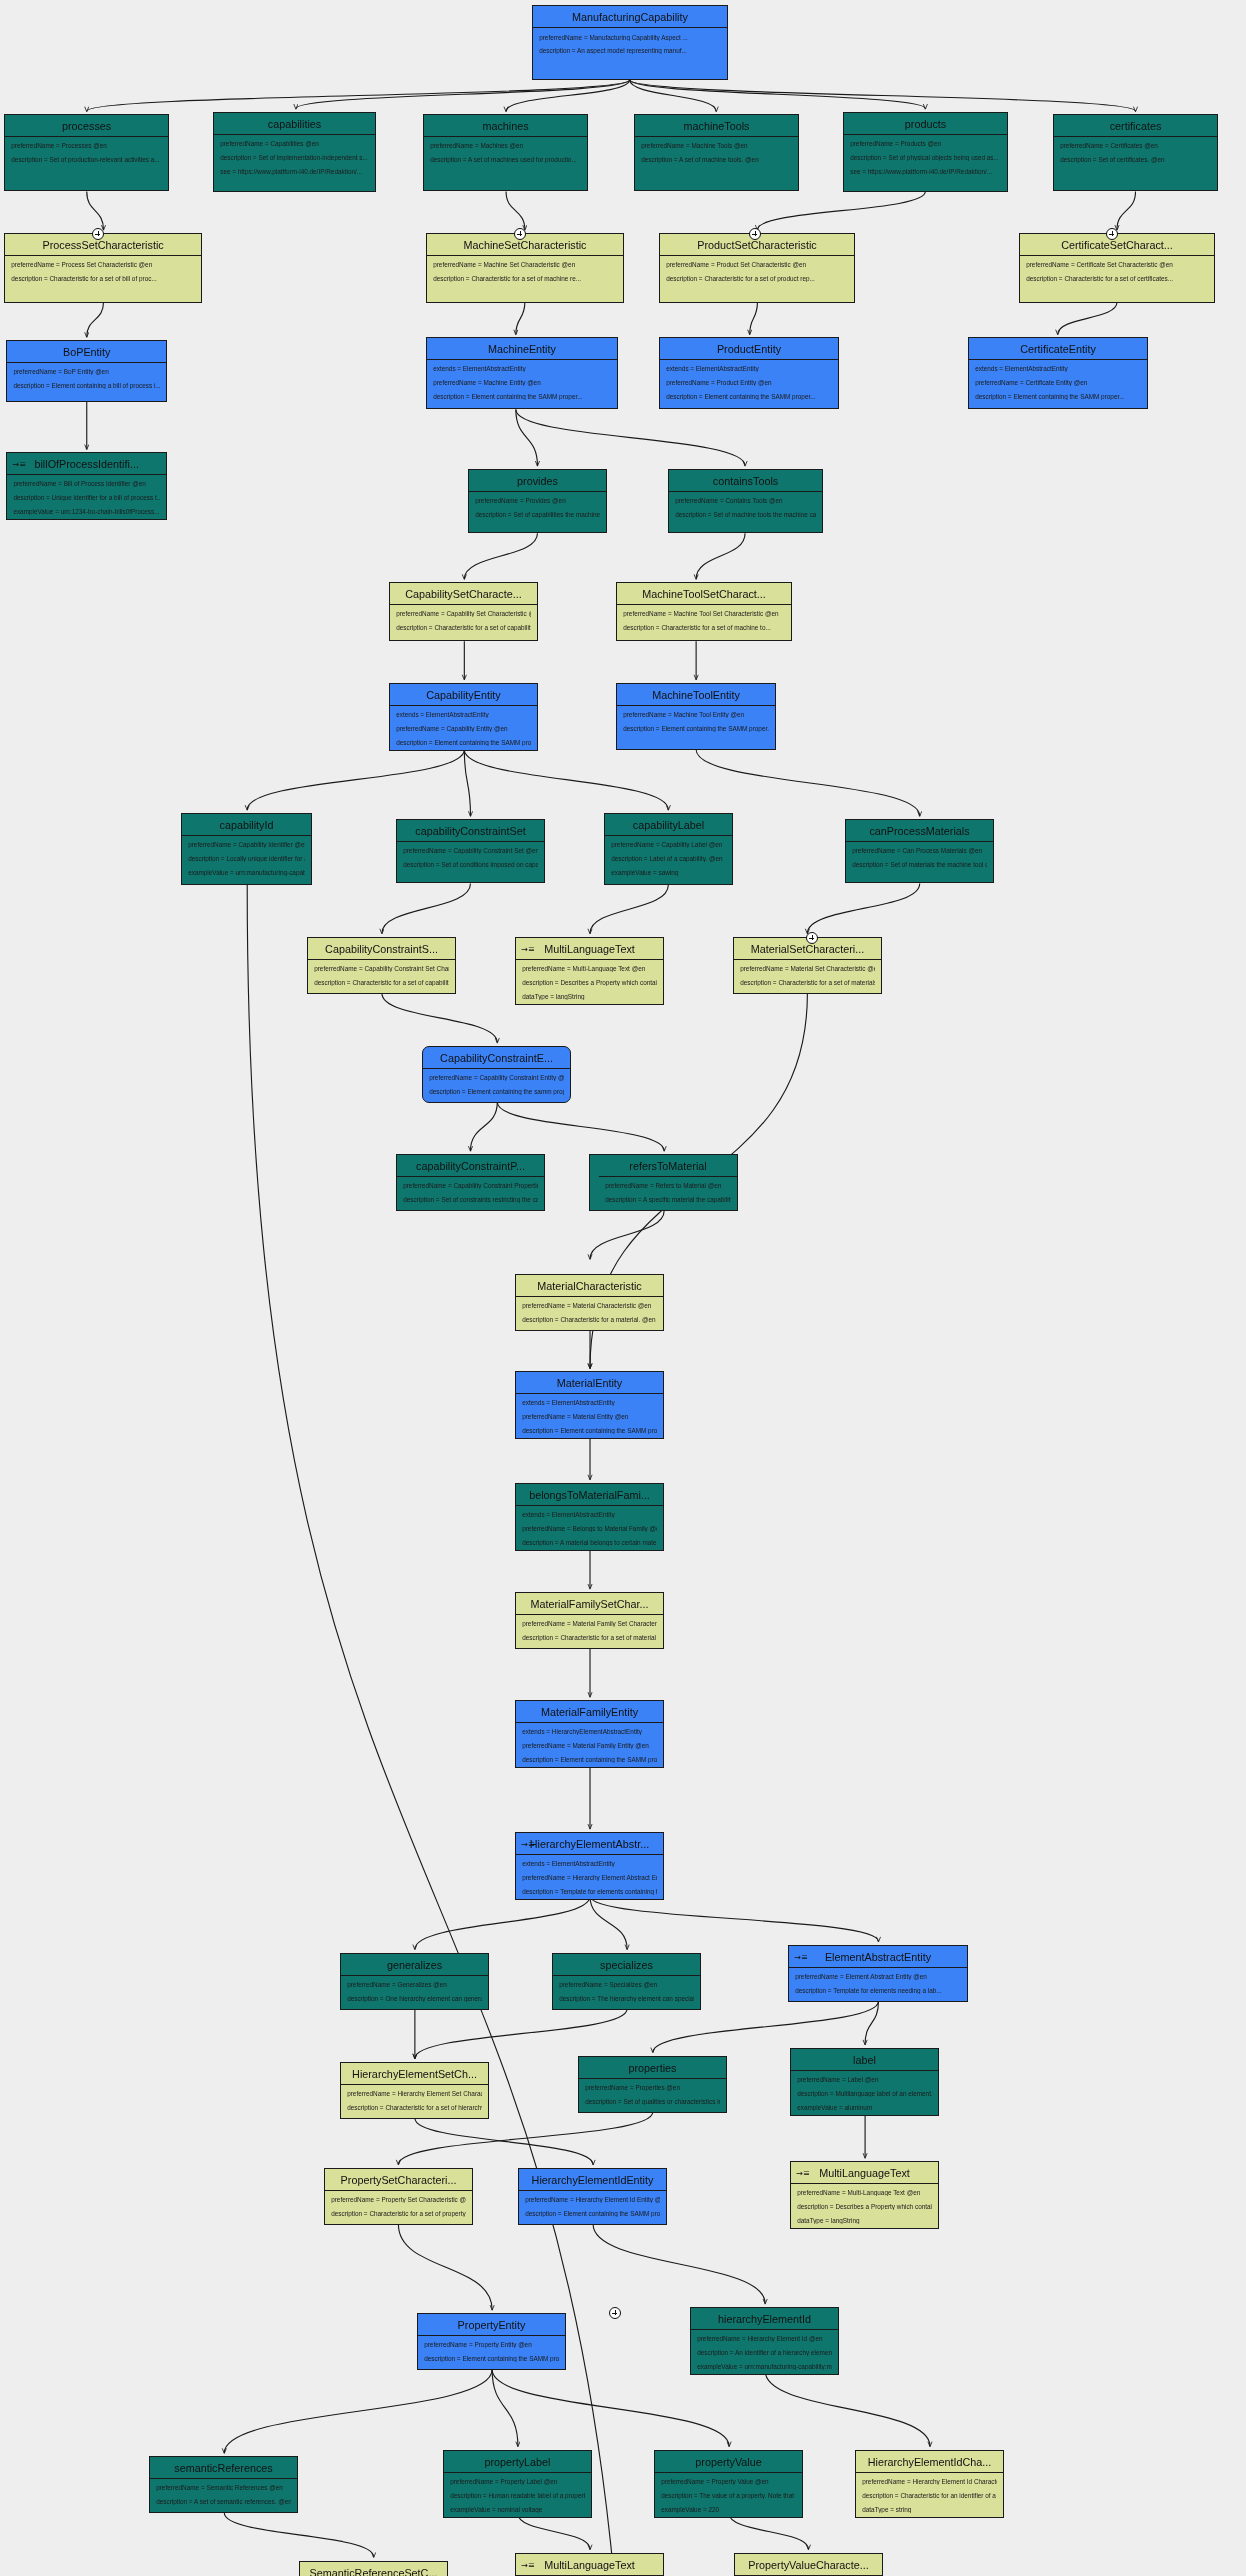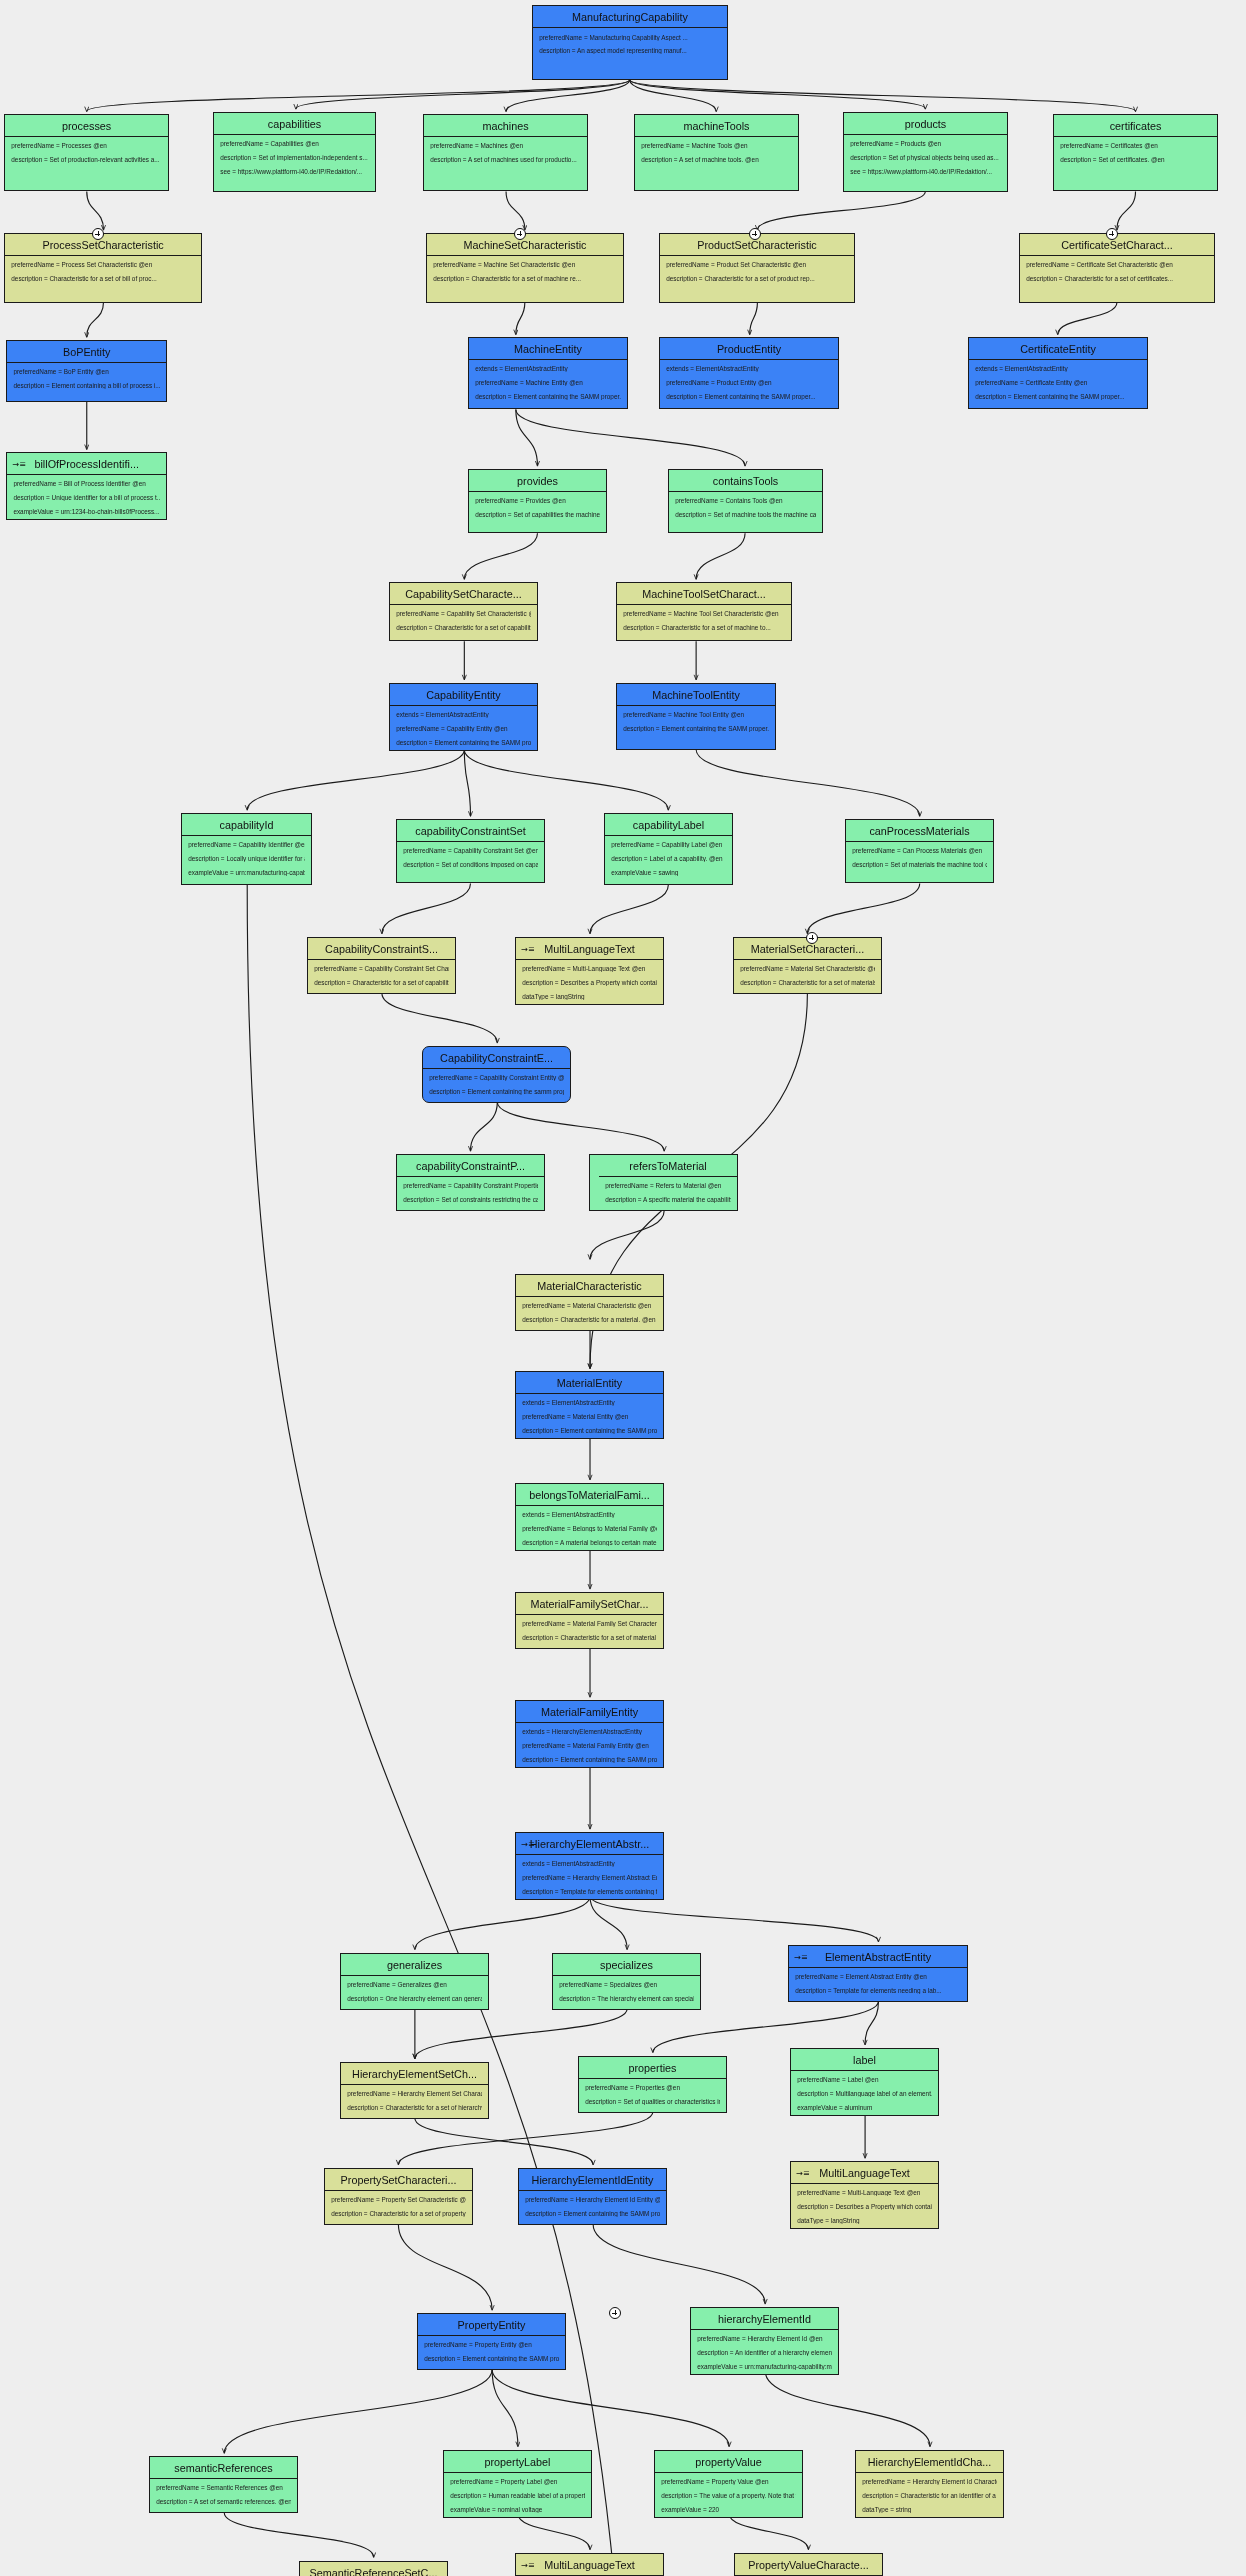--- a/index.html
+++ b/index.html
@@ -22,21 +22,21 @@
     font-size:8.2px;line-height:1;color:#111;font-family:"DejaVu Sans",sans-serif;
   }
   .node .body{padding:5.2px 6.2px 4.1px 6.2px;}
   .node .attr{
     font-size:6.4px;color:#1b1b1b;line-height:1.1;
     margin-bottom:6.7px;white-space:nowrap;overflow:hidden;text-overflow:clip;
   }
   .node .attr:last-child{margin-bottom:0;}
   .t-char{background:#d9e09a;}
   .t-ent{background:#3b82f6;}
-  .t-prop{background:#86efac;}
+  .t-prop{background:#0f766e;}
   .plus{
     position:absolute;width:12.4px;height:12.4px;border-radius:50%;
     background:#fff;border:1.3px solid #111;box-sizing:border-box;
     z-index:40;
   }
   .plus:before,.plus:after{content:"";position:absolute;background:#111;}
   .plus:before{left:2.3px;top:4.6px;width:5.2px;height:1.3px;}
   .plus:after{top:2.3px;left:4.6px;height:5.2px;width:1.3px;}
 </style>
 </head>
@@ -192,21 +192,21 @@
         <div class="attr">description = Characteristic for a set of certificates...</div>
       </div>
     </div>
     <div class="node t-ent" style="left: 6.2px; top: 340px; width: 161px; min-height: 62px;">
       <div class="hdr"><span>BoPEntity</span></div>
       <div class="body">
         <div class="attr">preferredName = BoP Entity @en</div>
         <div class="attr">description = Element containing a bill of process i...</div>
       </div>
     </div>
-    <div class="node t-ent" style="left: 426px; top: 337px; width: 160px; min-height: 72px; margin-left: 42px;">
+    <div class="node t-ent" style="left: 426px; top: 337px; width: 192px; min-height: 72px;">
       <div class="hdr"><span>MachineEntity</span></div>
       <div class="body">
         <div class="attr">extends = ElementAbstractEntity</div>
         <div class="attr">preferredName = Machine Entity @en</div>
         <div class="attr">description = Element containing the SAMM proper...</div>
       </div>
     </div>
     <div class="node t-ent" style="left: 659px; top: 337px; width: 180px; min-height: 72px;">
       <div class="hdr"><span>ProductEntity</span></div>
       <div class="body">

